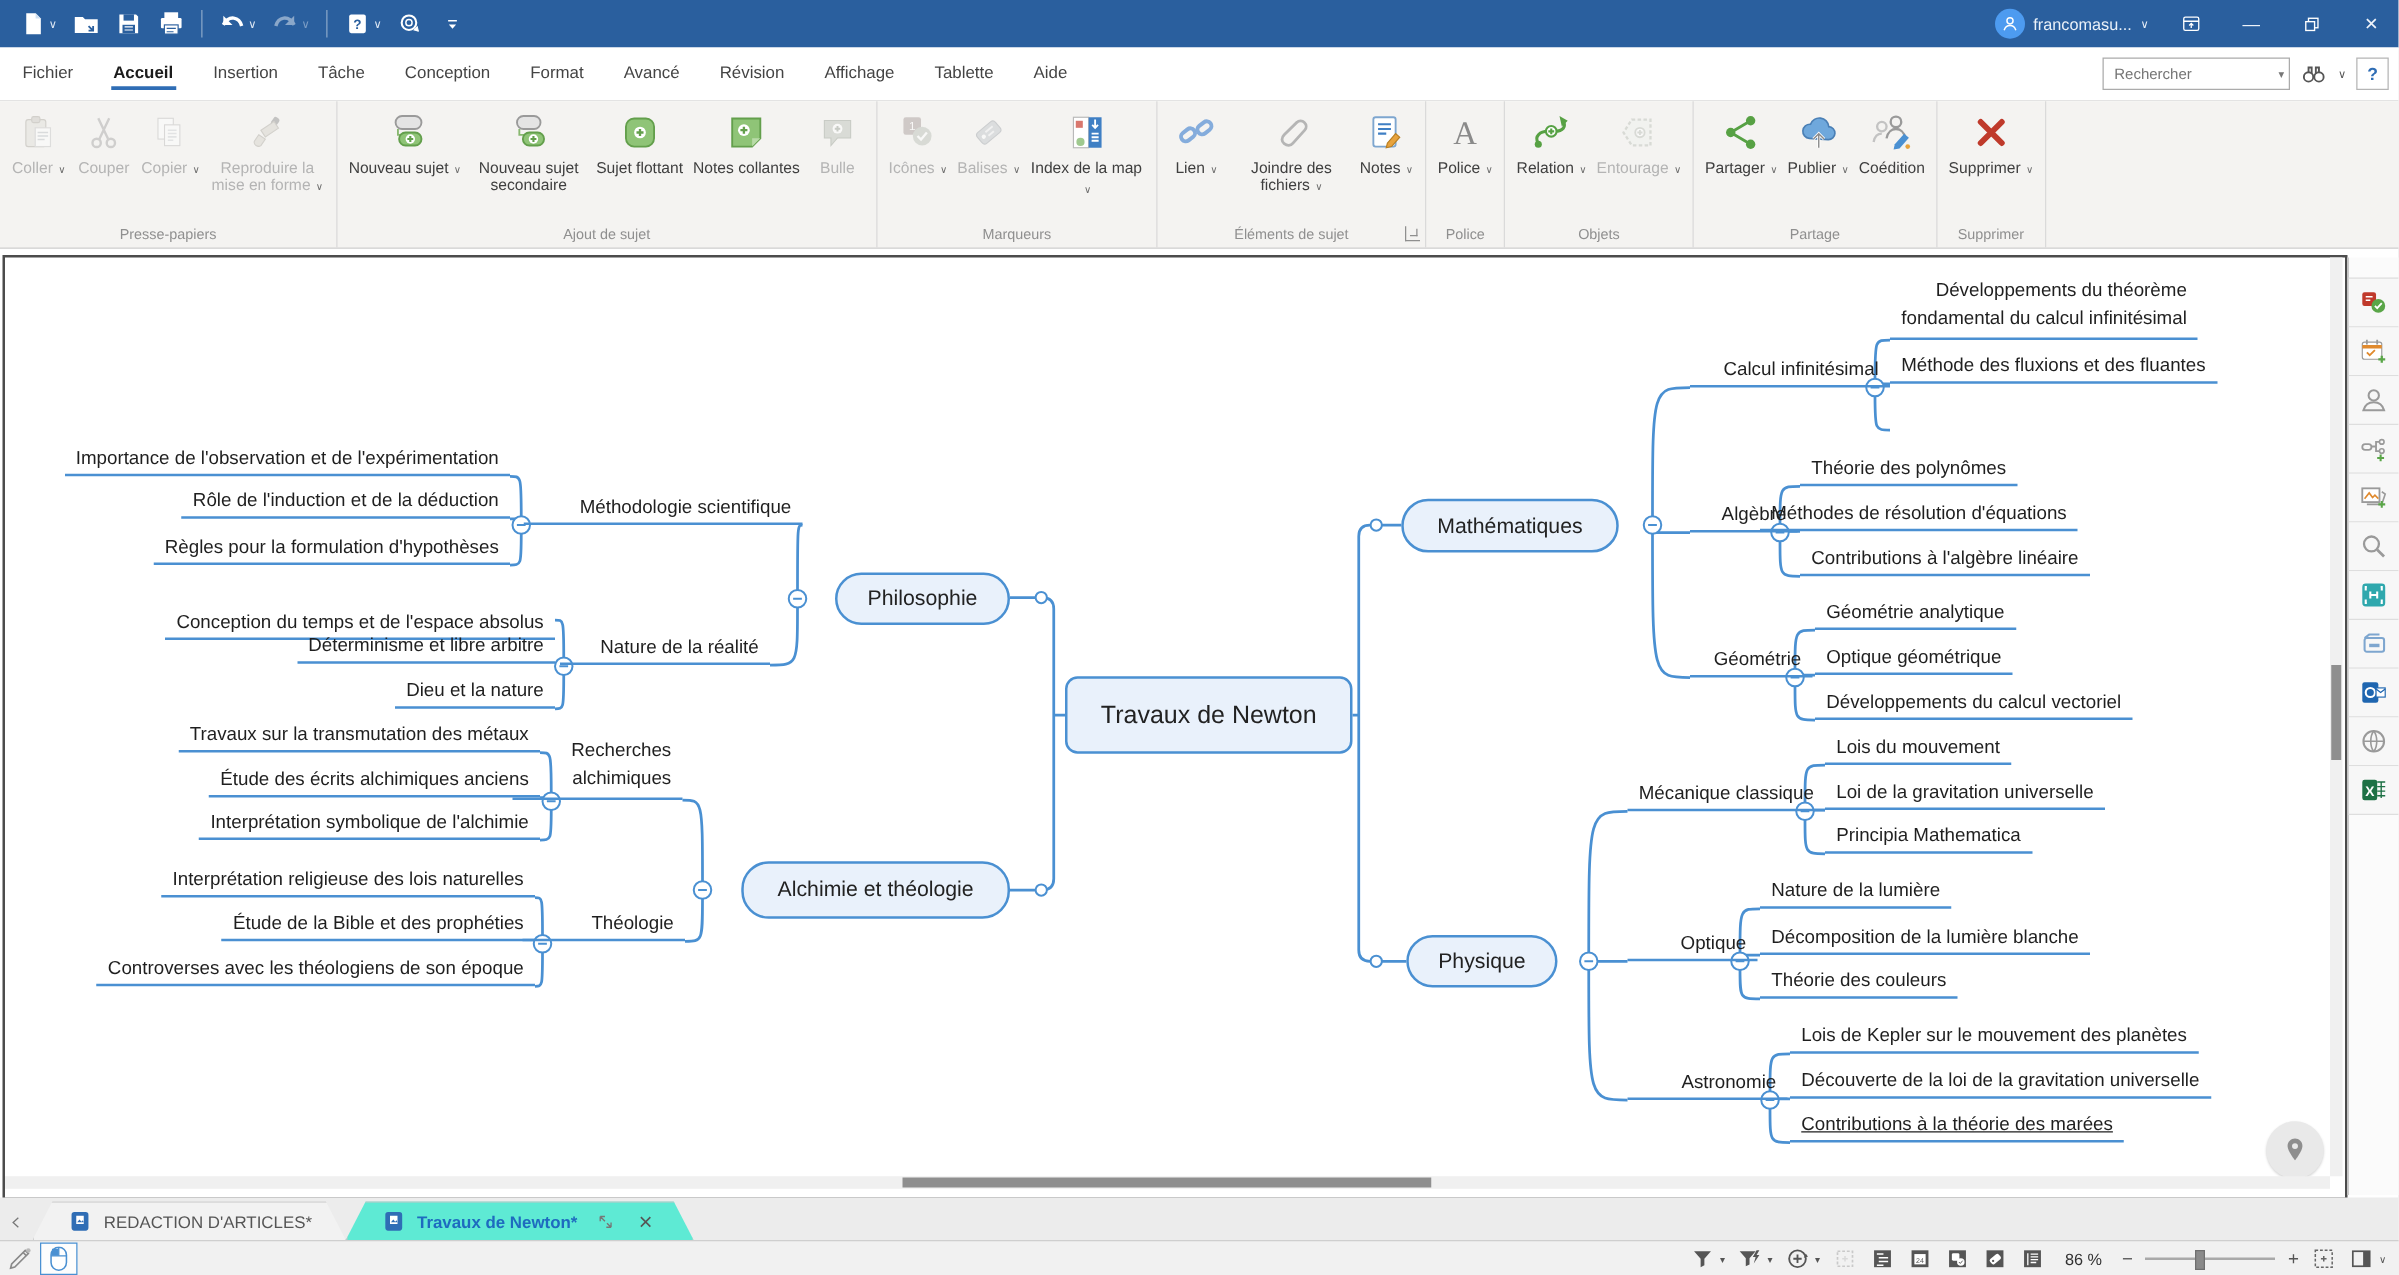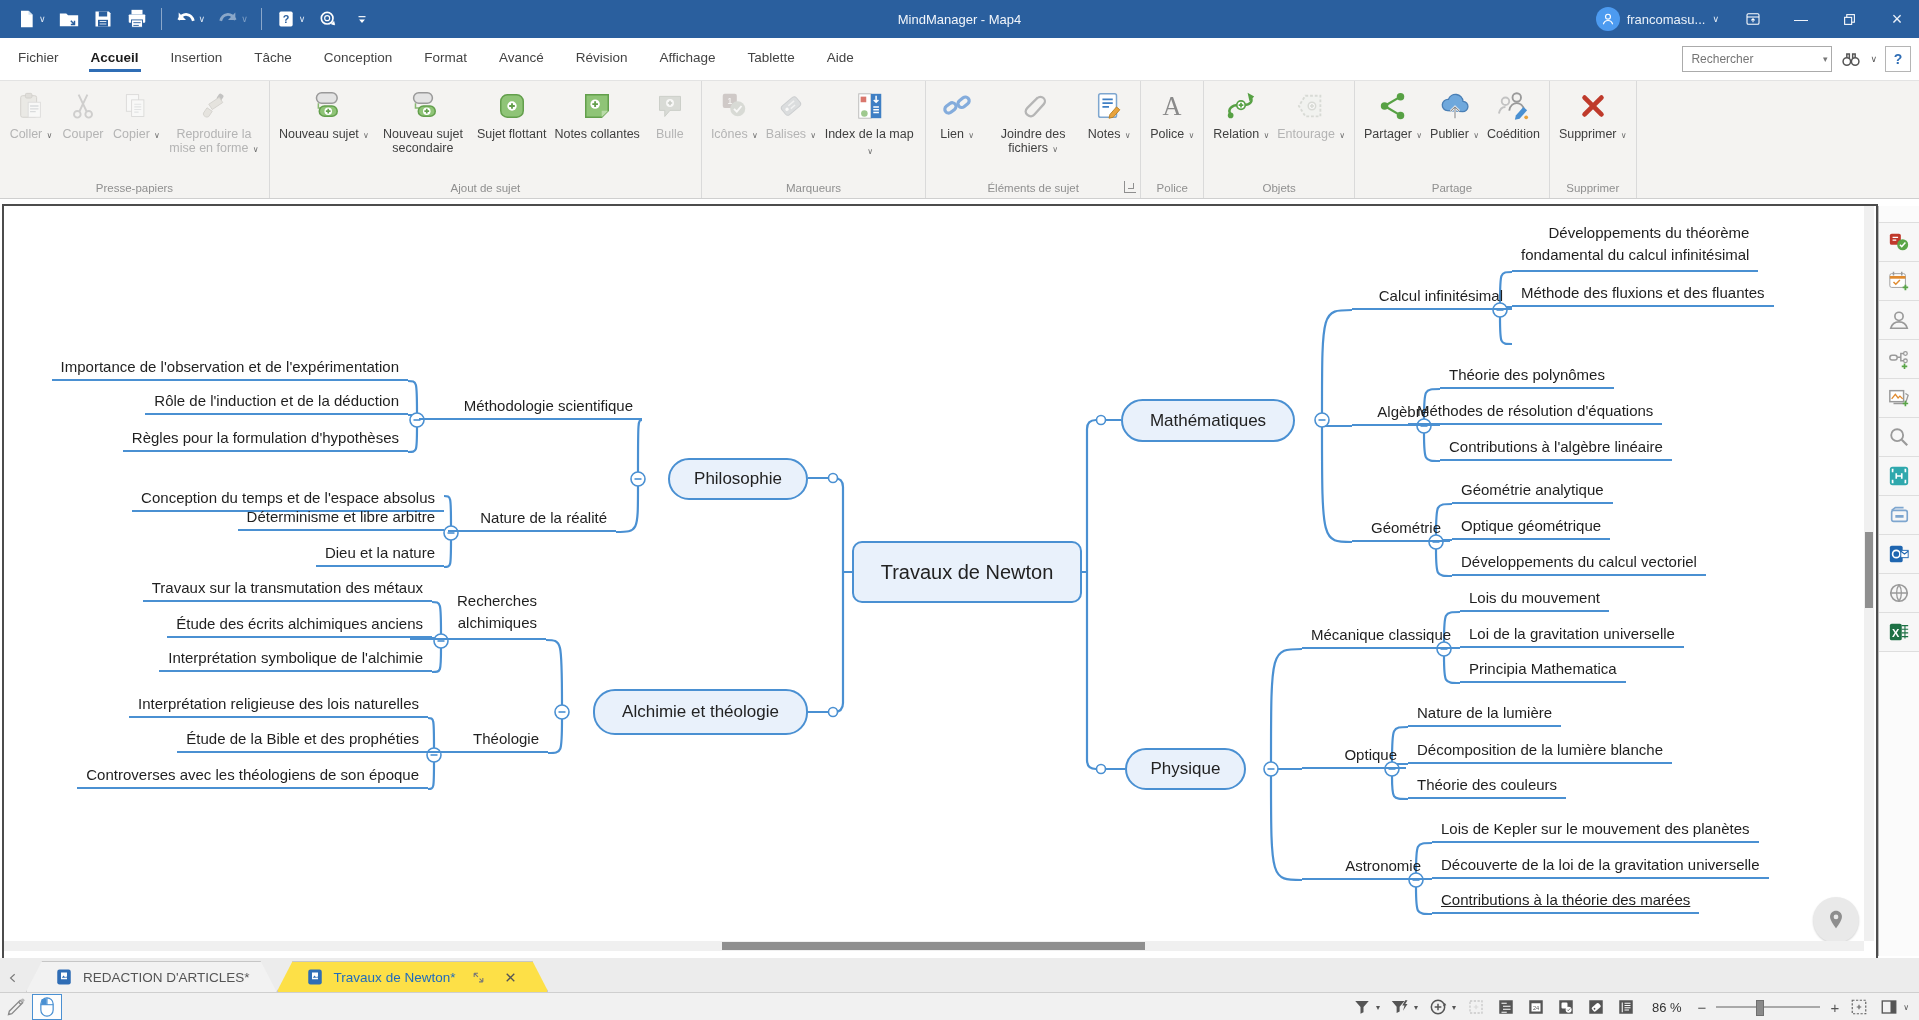--- a/index.html
+++ b/index.html
@@ -61,21 +61,21 @@
   
   #sidebar{position:absolute;left:1878px;top:206px;width:41px;height:750px;background:#fbfbfb;border-left:1px solid #b9b9b9;}
   .side-cell{width:40px;height:38px;border-bottom:1px solid #dedede;display:flex;align-items:center;justify-content:center;background:#f7f7f7;}
   .side-cell:first-child{border-top:1px solid #dedede;margin-top:16px;}
   
   #tabsrow{position:absolute;left:0;top:958px;width:100%;height:34px;background:#ececec;border-bottom:1px solid #d2d2d2;display:flex;align-items:flex-end;}
   #tab-nav{width:26px;height:28px;display:flex;align-items:center;justify-content:center;color:#777;}
   .doc-tab{height:30px;display:flex;align-items:center;gap:8px;padding:0 26px;font-size:13.5px;color:#555;
            background:#f2f2f2;border:1px solid #c6c6c6;border-bottom:none;
            clip-path:polygon(16px 0,calc(100% - 16px) 0,100% 100%,0 100%);}
-  .doc-tab.active{background:#fde047;color:#1e6bbf;font-weight:normal;}
+  .doc-tab.active{background:#5eead4;color:#1e6bbf;font-weight:bold;}
   .tab-extra{display:flex;align-items:center;gap:10px;margin-left:4px;color:#666;}
   
   #statusbar{position:absolute;left:0;top:992px;width:100%;height:28px;background:#f1f1f1;border-top:1px solid #cfcfcf;display:flex;align-items:center;}
   #status-left{display:flex;align-items:center;gap:6px;padding-left:6px;}
   .mouse-box{width:28px;height:24px;border:1px solid #4a90d2;background:#fdfdfd;display:flex;align-items:center;justify-content:center;}
   #status-right{margin-left:auto;display:flex;align-items:center;gap:10px;padding-right:10px;}
   .st-icon{width:20px;height:20px;display:inline-flex;align-items:center;justify-content:center;}
   .st-chev{font-size:8px;color:#555;margin-left:-6px;}
   #zoom-label{font-size:13px;color:#333;margin:0 6px;}
   .zoom-glyph{font-size:15px;color:#555;}
@@ -168,21 +168,20 @@
         </span>
         <span class="qa-btn">
           <span class="icon">
             <svg width="14" height="14" viewBox="0 0 24 24">
               <path d="M6 8h12" stroke="#fff" stroke-width="2"></path>
               <path d="M7 13l5 6 5-6z" fill="#fff"></path>
             </svg>
           </span>
         </span>
       </div>
-    <div id="tb-title">MindManager - Map4</div>
     <div id="tb-right">
       <div id="tb-user">
         <span id="avatar">
           <svg width="14" height="14" viewBox="0 0 24 24">
               <circle cx="12" cy="8" r="4.2" fill="none" stroke="#fff" stroke-width="2"></circle>
               <path d="M4 21c1.5-5 5-6.5 8-6.5s6.5 1.5 8 6.5" fill="none" stroke="#fff" stroke-width="2"></path>
             </svg>
         </span>
         <span>francomasu...</span>
         <span style="font-size:9px">∨</span>

